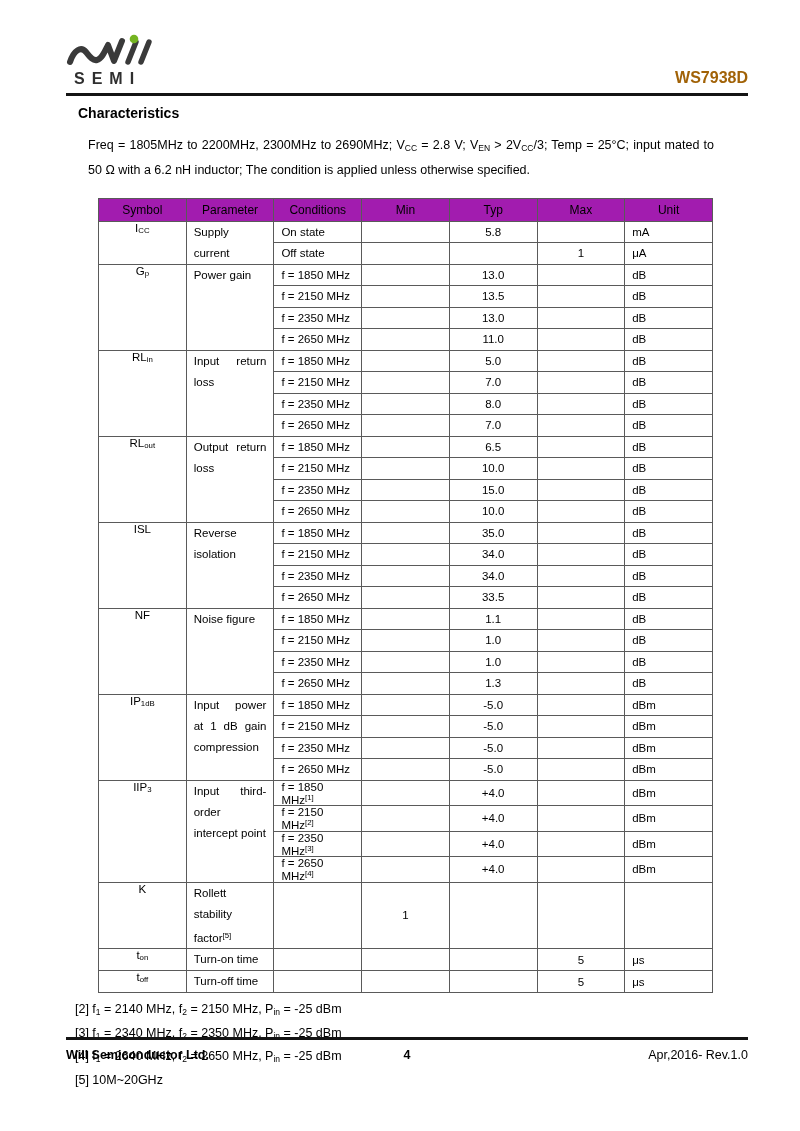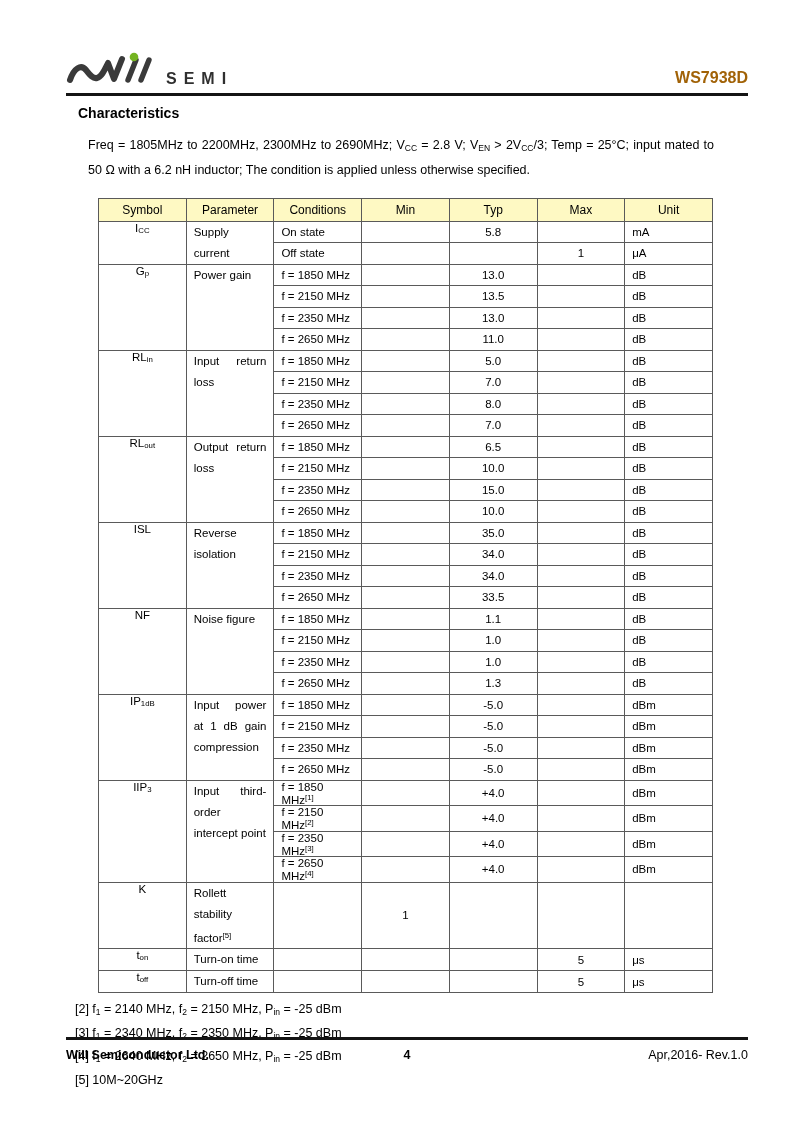--- a/index.html
+++ b/index.html
@@ -5,42 +5,42 @@
   * { box-sizing: border-box; }
   html, body { margin:0; padding:0; background:#ffffff; }
   .page {
     width:800px; height:1131px; position:relative; background:#ffffff;
     font-family:"Liberation Sans", sans-serif; color:#000; overflow:hidden;
   }
   .content { position:absolute; top:50px; left:66px; width:682px; }
 
   
   .header { display:flex; justify-content:space-between; align-items:flex-end; height:38px; }
-  .logo { display:flex; align-items:flex-end; }
+  .logo { display:flex; align-items:flex-start;flex-direction:column; }
   .logo svg { display:block; }
   .brand { font-size:16px; font-weight:600; letter-spacing:7px; color:#2f2f2f; margin-left:8px; }
   .docnum { font-size:16px; font-weight:700; color:#a16207; padding-bottom:1px; }
   .rule { height:3px; background:#141414; margin-top:5px; }
 
   .section-title { font-size:14px; font-weight:700; margin:9px 0 0 12px; }
 
   .intro { margin:13px 0 0 22px; width:626px; font-size:12.5px; line-height:22px; text-align:justify; }
   .intro sub, .footnotes sub, table sub { font-size:0.68em; vertical-align:-0.18em; letter-spacing:0; }
   table sup, .parameter sup { font-size:0.68em; vertical-align:0.45em; }
 
   
   table.spec {
     border-collapse:collapse; table-layout:fixed; width:615px;
     margin:17px 0 0 32px; font-size:11.5px;
   }
   table.spec th, table.spec td {
     border:1px solid #5a5a5a; padding:0 7px; overflow:hidden; white-space:normal;
   }
   table.spec th {
-    background:#fef9c3; font-weight:400; text-align:center; height:23px; font-size:12px;
+    background:#a21caf; font-weight:400; text-align:center; height:23px; font-size:12px;
   }
   table.spec td { height:21.5px; }
   td.symbol   { text-align:center; vertical-align:top; padding-top:2px; }
   td.parameter{ text-align:justify; vertical-align:top; padding-top:2px; line-height:21px; }
   td.cond     { text-align:left; }
   td.num      { text-align:center; }
   td.unit     { text-align:left; }
 
   
   .footnotes { margin:6px 0 0 9px; font-size:12.5px; line-height:21px; }

